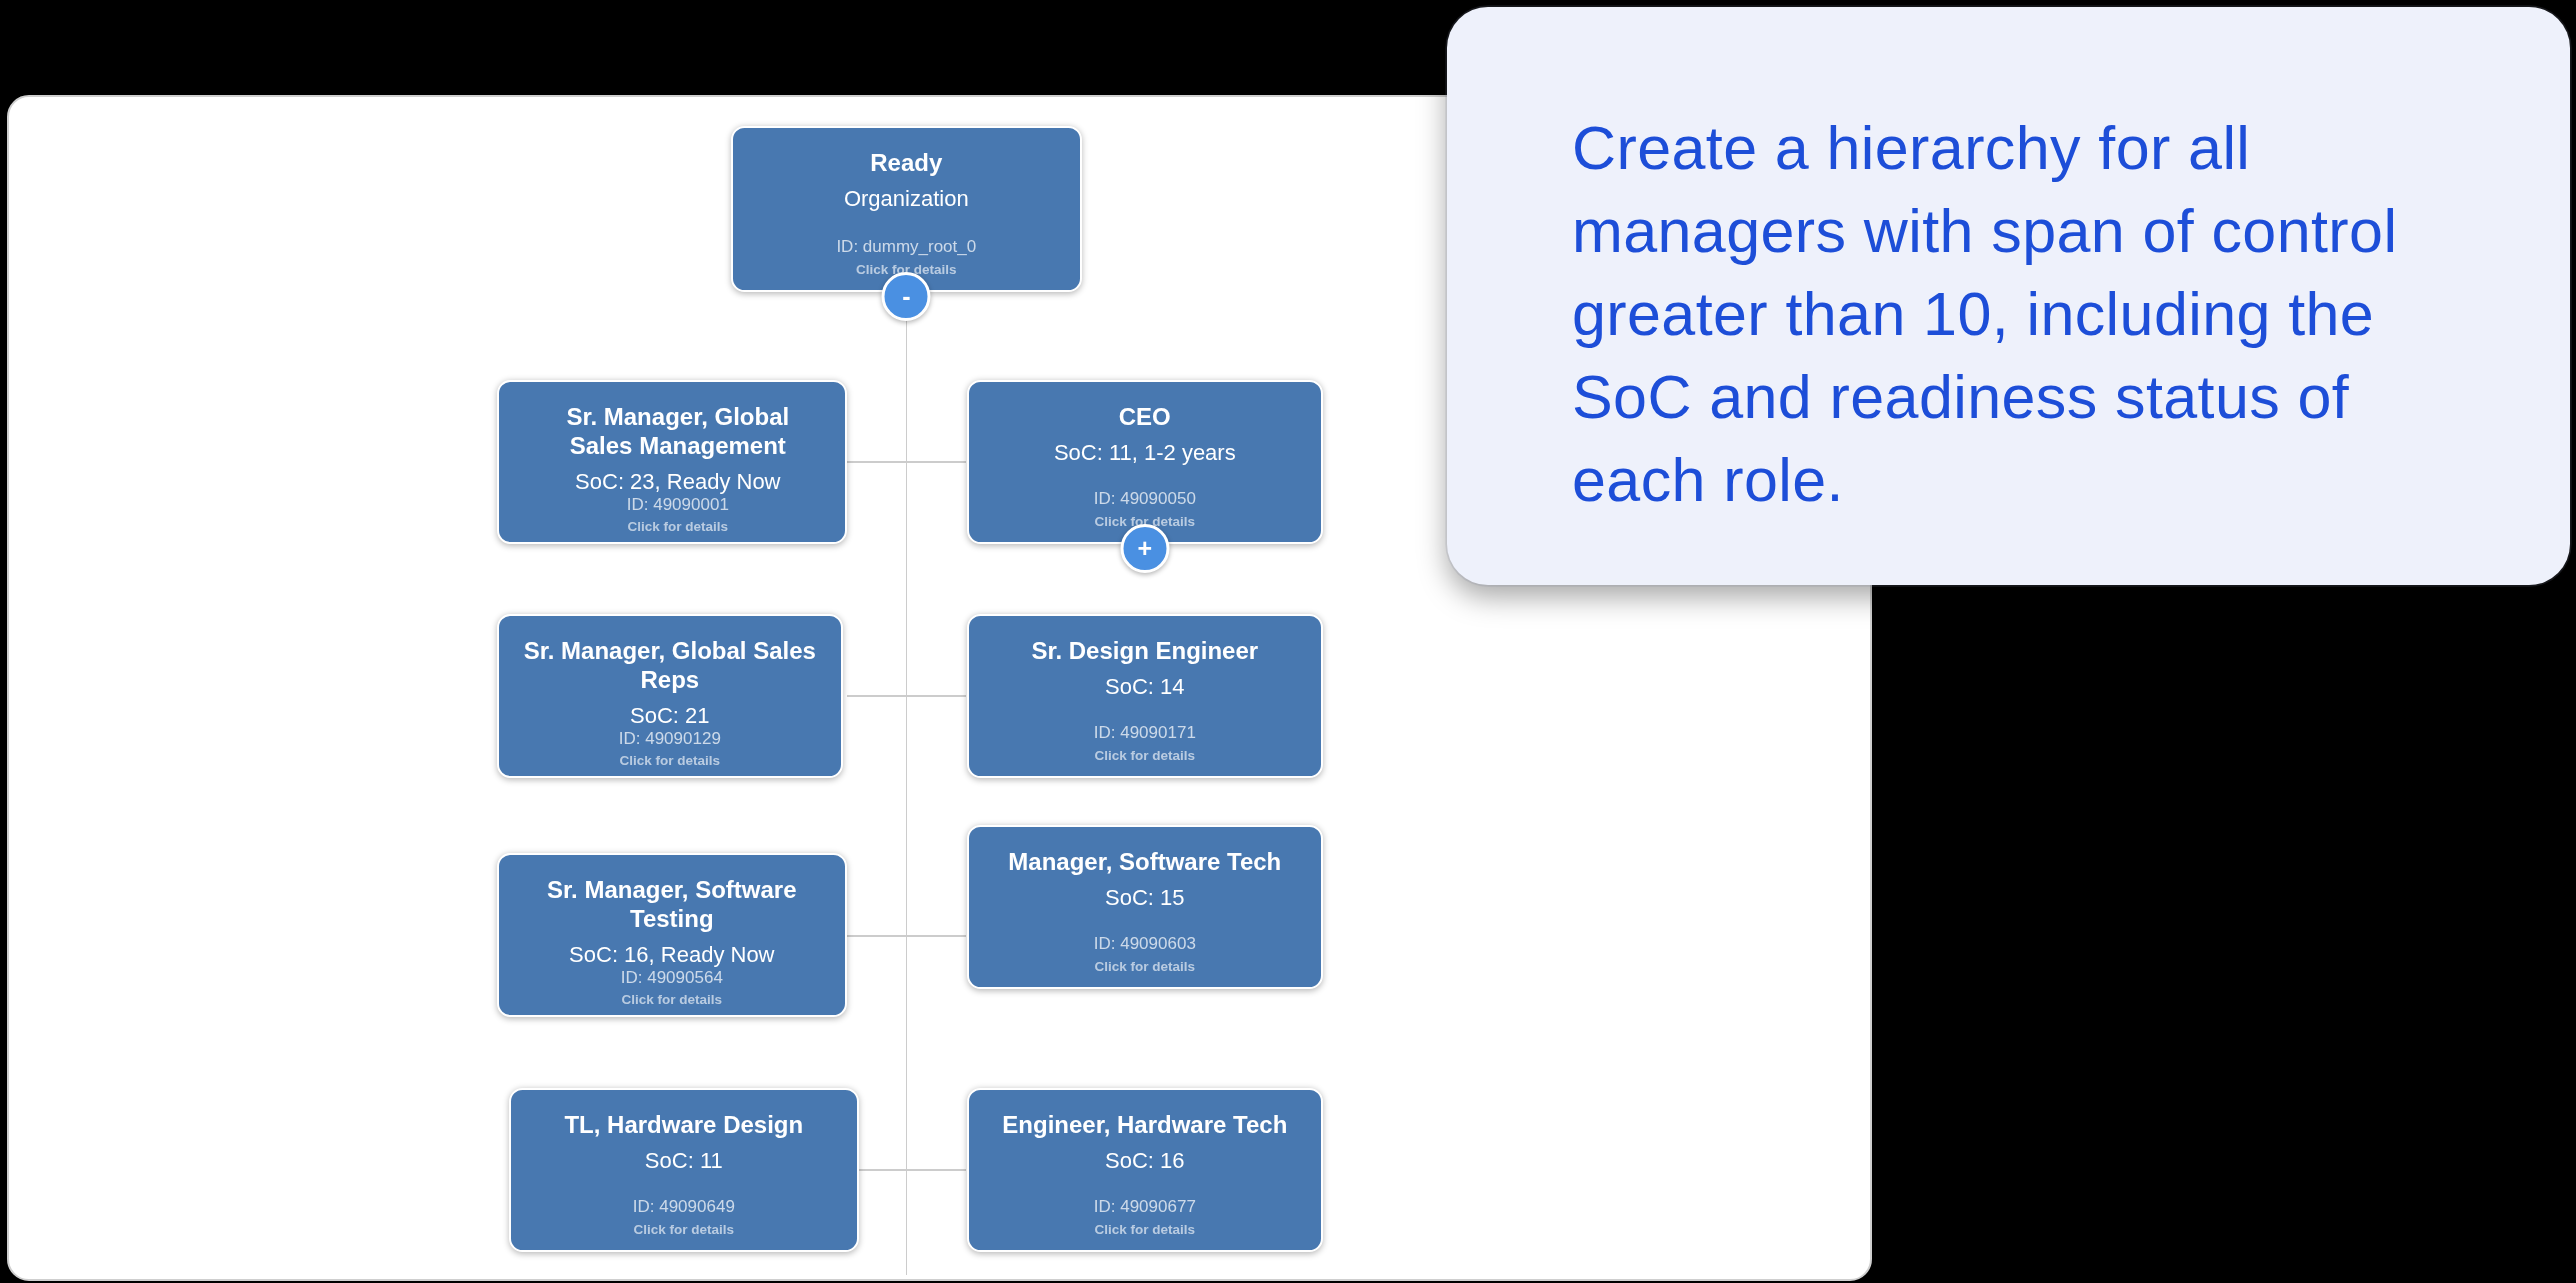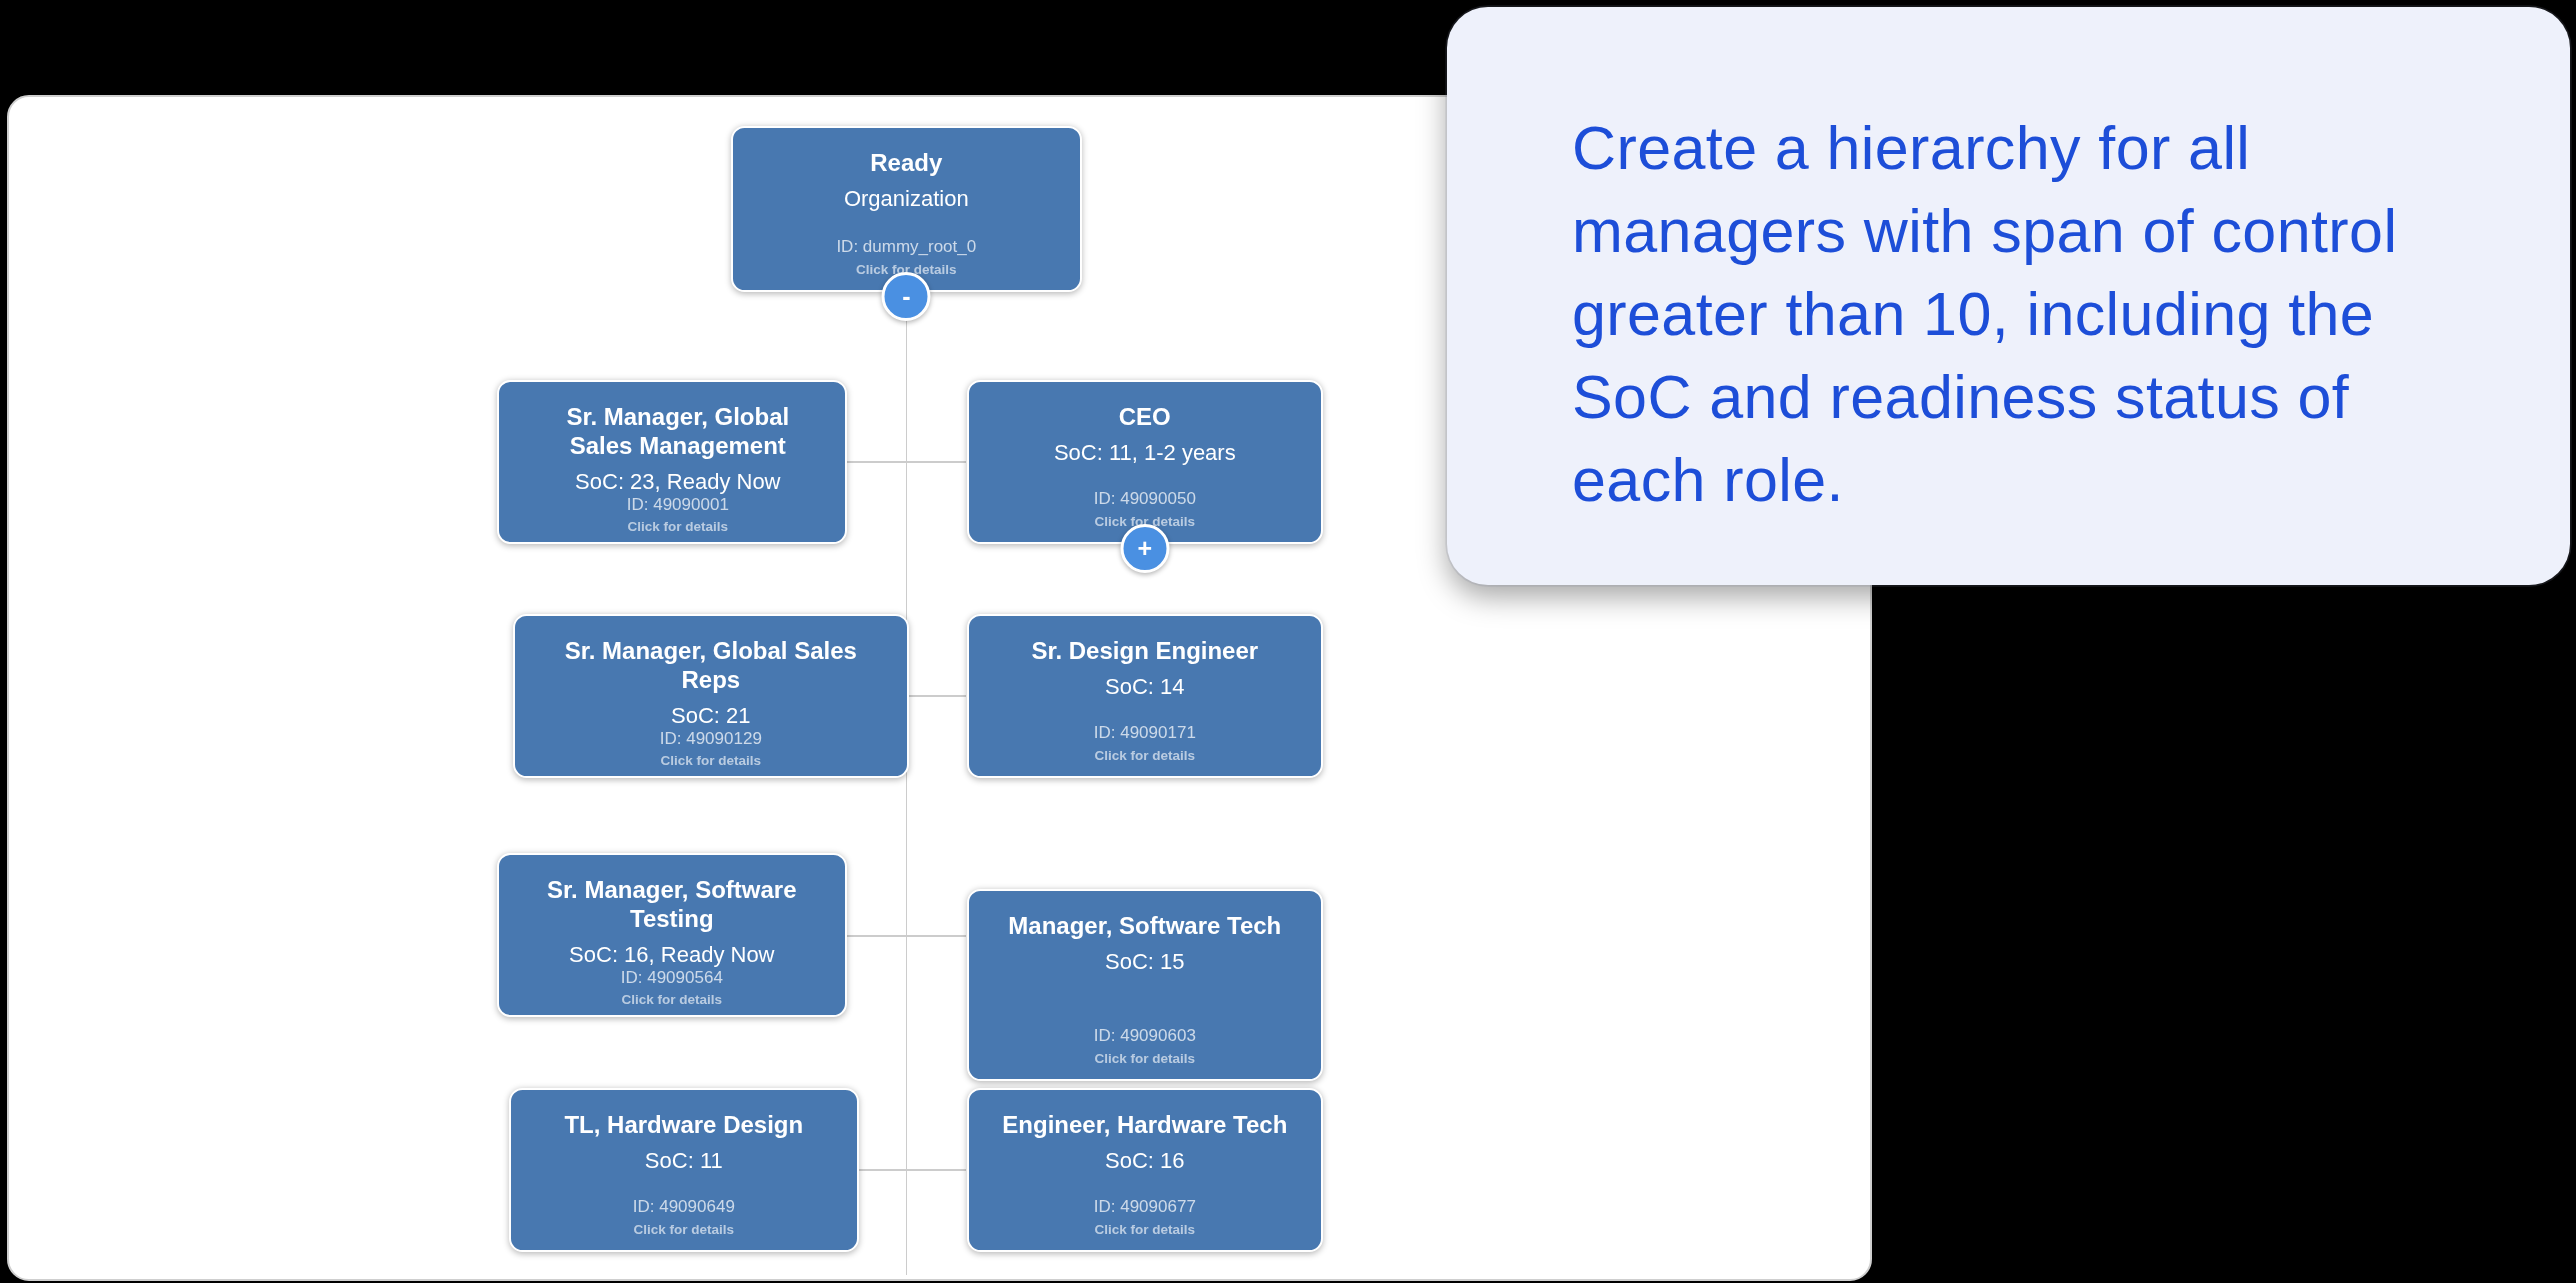--- a/index.html
+++ b/index.html
@@ -88,21 +88,21 @@
     <div class="node" style="left:958px; top:283px; width:356px; height:164px;">
       <div class="node-title">CEO</div>
       <div class="node-soc">SoC: 11, 1-2 years</div>
       <div class="node-bottom">
         <div class="node-id">ID: 49090050</div>
         <div class="node-hint">Click for details</div>
       </div>
       <div class="toggle">+</div>
     </div>
 
-    <div class="node" style="left:504px; top:517px; width:396px; height:164px;">
+    <div class="node" style="left:488px; top:517px; width:346px; height:164px;">
       <div class="node-title">Sr. Manager, Global Sales Reps</div>
       <div class="node-soc">SoC: 21</div>
       <div class="node-bottom">
         <div class="node-id">ID: 49090129</div>
         <div class="node-hint">Click for details</div>
       </div>
     </div>
 
     <div class="node" style="left:958px; top:517px; width:356px; height:164px;">
       <div class="node-title">Sr. Design Engineer</div>
@@ -115,21 +115,21 @@
 
     <div class="node" style="left:488px; top:756px; width:350px; height:164px;">
       <div class="node-title">Sr. Manager, Software Testing</div>
       <div class="node-soc">SoC: 16, Ready Now</div>
       <div class="node-bottom">
         <div class="node-id">ID: 49090564</div>
         <div class="node-hint">Click for details</div>
       </div>
     </div>
 
-    <div class="node" style="left:958px; top:792px; width:356px; height:192px;align-items:center;">
+    <div class="node" style="left:958px; top:728px; width:356px; height:164px;align-items:center;">
       <div class="node-title">Manager, Software Tech</div>
       <div class="node-soc">SoC: 15</div>
       <div class="node-bottom">
         <div class="node-id">ID: 49090603</div>
         <div class="node-hint">Click for details</div>
       </div>
     </div>
 
     <div class="node" style="left:488px; top:991px; width:350px; height:164px;margin-left:12px;">
       <div class="node-title">TL, Hardware Design</div>

